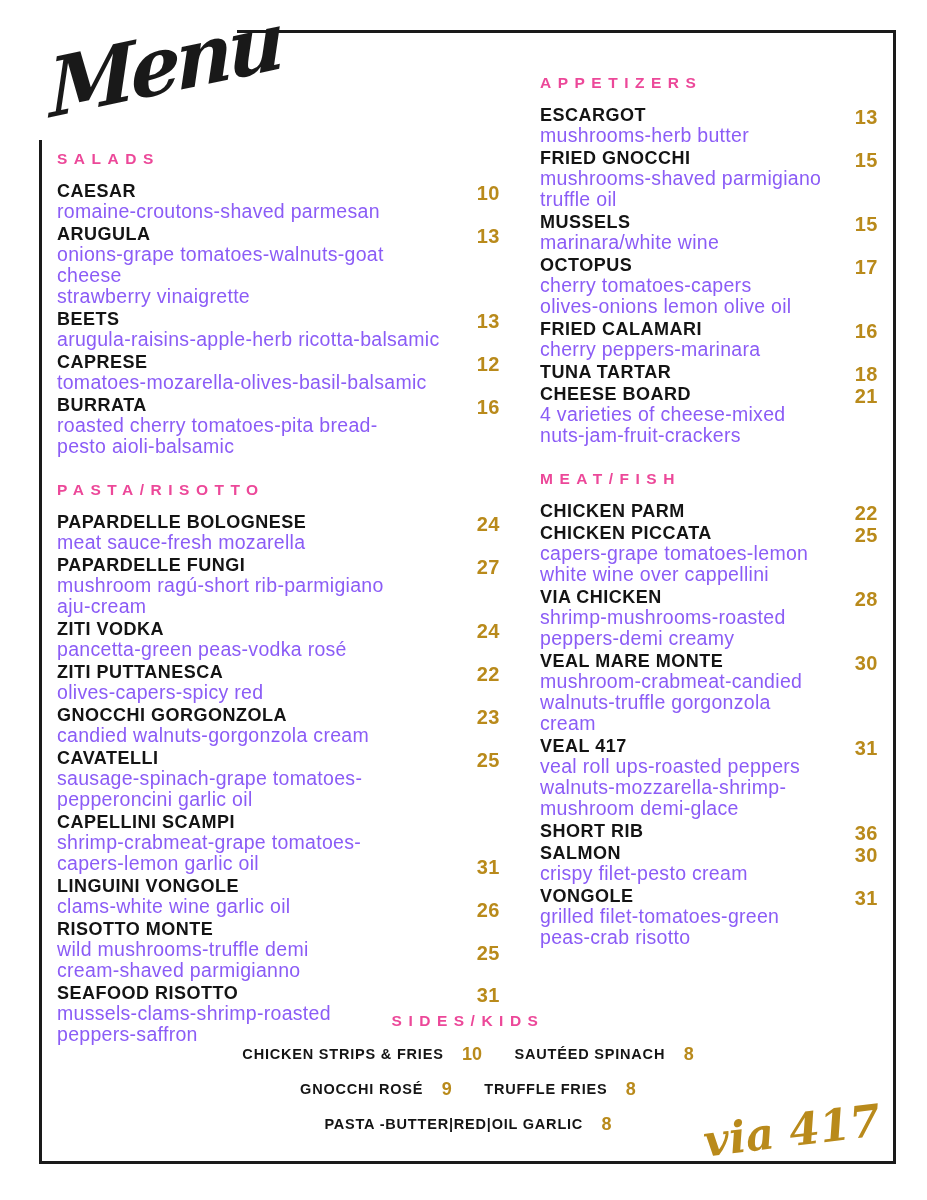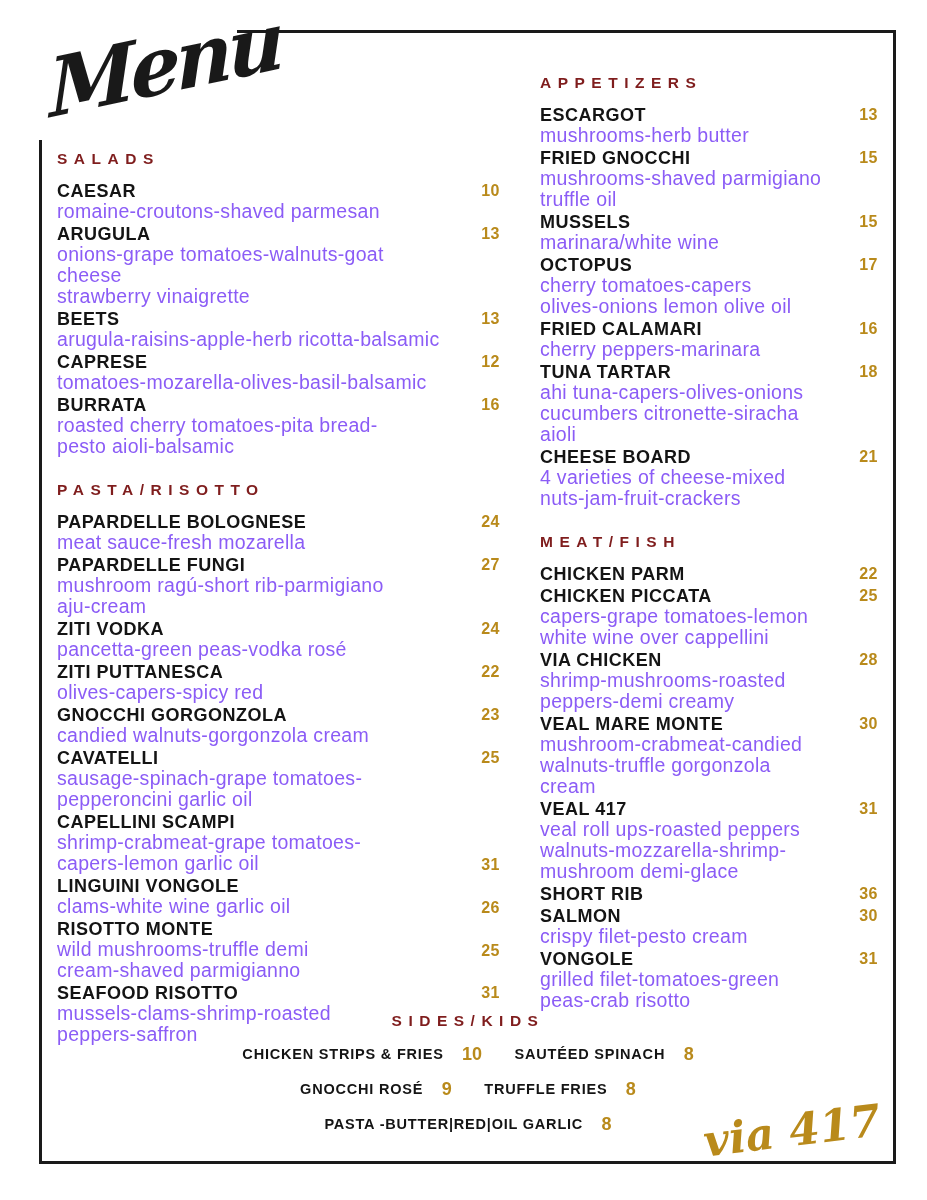--- a/index.html
+++ b/index.html
@@ -24,35 +24,35 @@
     position:absolute;right:46px;bottom:44px;
     font-family:"DejaVu Serif",serif;font-style:italic;font-weight:700;
     font-size:44px;color:#B98A1B;letter-spacing:0px;
     transform:rotate(-7deg);transform-origin:center;
   }
   
   .col-left{position:absolute;left:57px;top:150px;width:443px;}
   .col-right{position:absolute;left:540px;top:74px;width:338px;}
   h2.section{
     margin:0 0 13px 0;font-size:15.5px;font-weight:700;letter-spacing:6.5px;
-    color:#7f1d1d;font-family:"Liberation Sans",sans-serif;
+    color:#ec4899;font-family:"Liberation Sans",sans-serif;
   }
   .sec{margin:0;}
   .sec.gap-top{margin-top:24px;}
   
   .item{position:relative;padding-right:46px;margin:0 0 2px 0;}
   .iname{
     font-size:18px;line-height:20px;font-weight:700;letter-spacing:.5px;color:#141414;
   }
   .idesc{
     font-size:19.5px;line-height:21px;font-weight:400;letter-spacing:.3px;color:#8b5cf6;
     white-space:pre-line;margin-bottom:1px;
   }
   .iprice{
-    position:absolute;top:1px;right:0;font-size:16px;font-weight:700;color:#B98A1B;
+    position:absolute;top:1px;right:0;font-size:20px;font-weight:700;color:#B98A1B;
     letter-spacing:.5px;
   }
   .iprice.p-drop1{top:23px;}
   .iprice.p-drop2{top:44px;}
   
   .sides{position:absolute;left:40px;top:1012px;width:856px;text-align:center;}
   .sides h2.section{margin-bottom:4px;}
   .srow{margin-top:14px;white-space:nowrap;}
   .sname{font-size:14.5px;font-weight:700;letter-spacing:.8px;color:#141414;}
   .sprice{font-size:18px;font-weight:700;color:#B98A1B;margin:0 28px 0 14px;vertical-align:-1px;}
@@ -213,23 +213,20 @@
           </div>
 
           <div class="item">
             <div class="iname">FRIED CALAMARI</div>
             <div class="idesc">cherry peppers-marinara</div>
             <div class="iprice">16</div>
           </div>
 
           <div class="item">
             <div class="iname">TUNA TARTAR</div>
-            <div class="idesc">ahi tuna-capers-olives-onions
-cucumbers citronette-siracha
-aioli</div>
             <div class="iprice">18</div>
           </div>
 
           <div class="item">
             <div class="iname">CHEESE BOARD</div>
             <div class="idesc">4 varieties of cheese-mixed
 nuts-jam-fruit-crackers</div>
             <div class="iprice">21</div>
           </div>
         </div>

